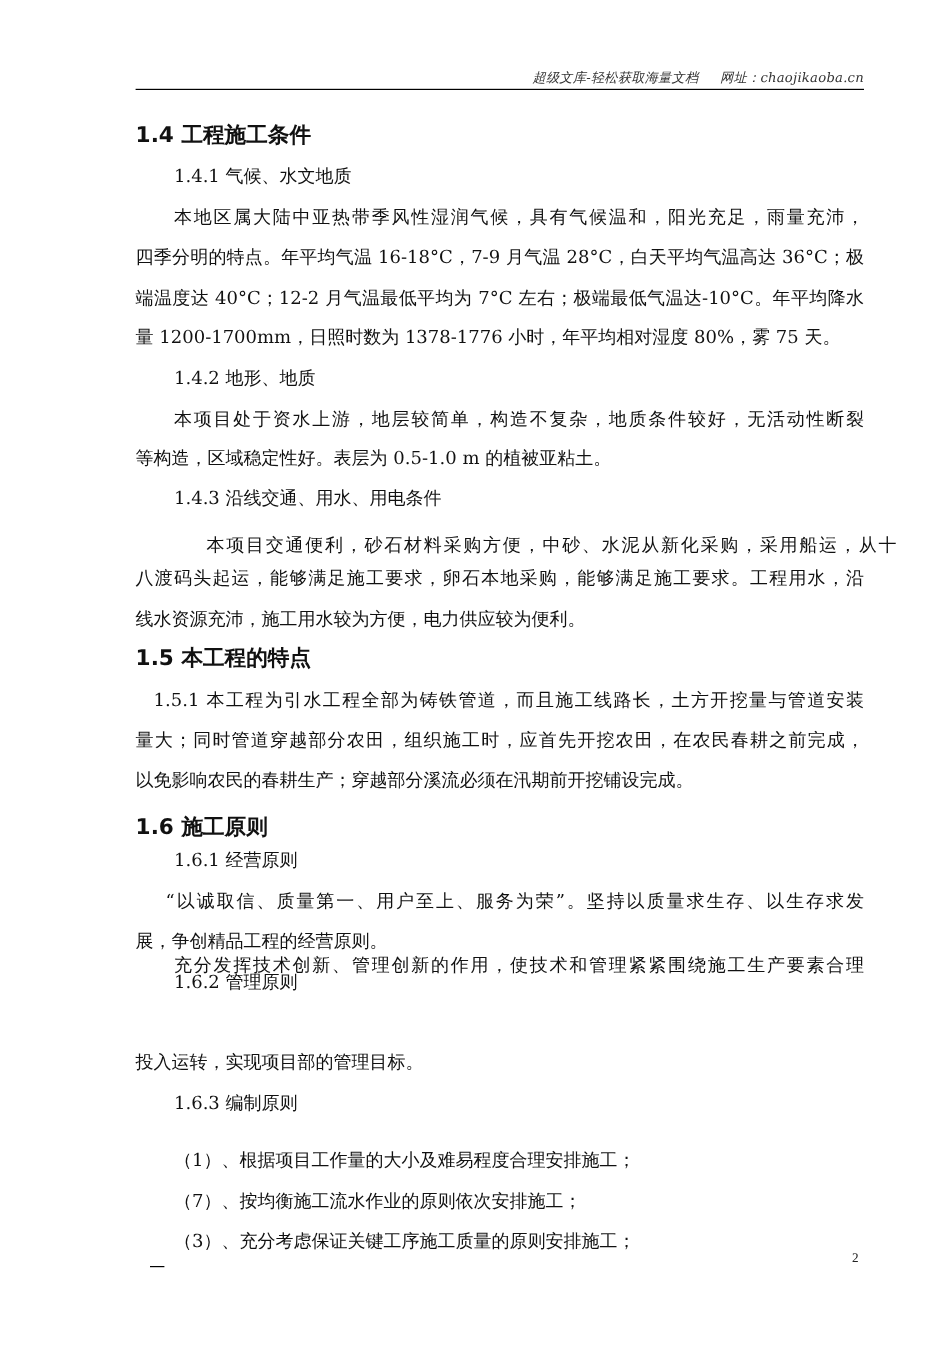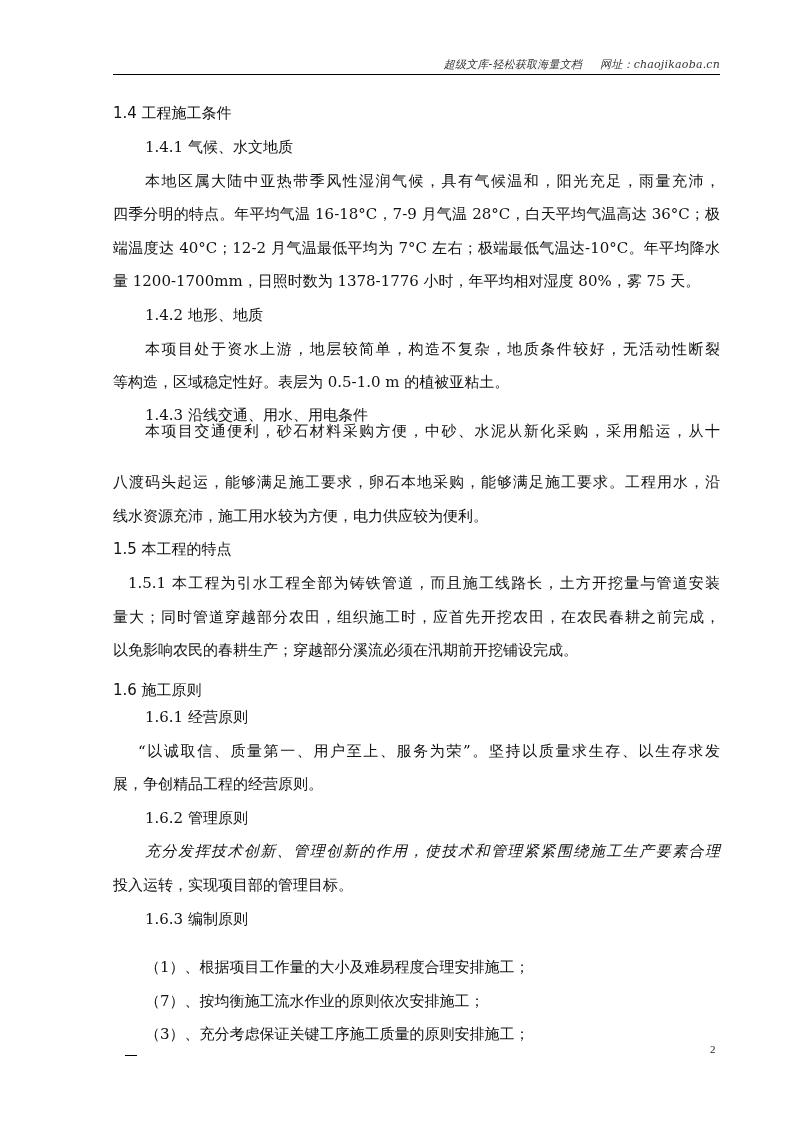--- a/index.html
+++ b/index.html
@@ -4,21 +4,21 @@
 <style>
   html, body { margin: 0; padding: 0; background: #ffffff; }
   body { width: 793px; height: 1122px; position: relative; overflow: hidden;
          font-family: "DejaVu Serif", "Liberation Serif", serif; color: #111; }
   .header-text { position: absolute; right: 73px; top: 57px; font-size: 11px;
          font-style: italic; color: #333; white-space: nowrap; letter-spacing: 0.2px; }
   .header-text .url-label { margin-left: 18px; }
   .header-rule { position: absolute; left: 113px; top: 74px; width: 607px; height: 0;
          border-top: 1.2px solid #000; }
   .line { position: absolute; font-size: 15px; white-space: nowrap; line-height: 20px; }
-  .h2 { left: 113px; font-weight: normal; font-family: "DejaVu Sans", "Liberation Sans", sans-serif; font-size: 15px; }
+  .h2 { left: 113px; font-weight: bold; font-family: "DejaVu Sans", "Liberation Sans", sans-serif; font-size: 18px; }
   .h3 { left: 145px; text-align: right; }
   .para-first { left: 145px; }
   .para-cont { left: 113px; }
   .list-item { left: 145px; margin-top: 15px; }
   .footer-dash { position: absolute; left: 125px; top: 1055px; width: 12px; border-top: 1.2px solid #000; }
   .page-num { position: absolute; left: 710px; top: 1043px; font-size: 11px; color: #222;
               font-family: "Liberation Serif", serif; }
   .justify { width: 607px; text-align: justify; text-align-last: justify; }
 </style>
 </head>
@@ -38,36 +38,36 @@
   <div class="line para-first" style="top:171px; width:575px; text-align:justify; text-align-last:justify;">本地区属大陆中亚热带季风性湿润气候，具有气候温和，阳光充足，雨量充沛，</div>
   <div class="line para-cont justify" style="top:204px">四季分明的特点。年平均气温 16-18°C，7-9 月气温 28°C，白天平均气温高达 36°C；极</div>
   <div class="line para-cont justify" style="top:238px">端温度达 40°C；12-2 月气温最低平均为 7°C 左右；极端最低气温达-10°C。年平均降水</div>
   <div class="line para-cont" style="top:271px">量 1200-1700mm，日照时数为 1378-1776 小时，年平均相对湿度 80%，雾 75 天。</div>
 
   <div class="line h3" style="top:305px">1.4.2 地形、地质</div>
   <div class="line para-first" style="top:339px; width:575px; text-align:justify; text-align-last:justify;">本项目处于资水上游，地层较简单，构造不复杂，地质条件较好，无活动性断裂</div>
   <div class="line para-cont" style="top:372px">等构造，区域稳定性好。表层为 0.5-1.0 m 的植被亚粘土。</div>
 
   <div class="line h3" style="top:405px">1.4.3 沿线交通、用水、用电条件</div>
-  <div class="line para-first" style="top:421px; width:575px; text-align:justify; text-align-last:justify;">本项目交通便利，砂石材料采购方便，中砂、水泥从新化采购，采用船运，从十</div>
+  <div class="line para-first" style="top:444px; width:575px; text-align:justify; text-align-last:justify;margin-left:27px;">本项目交通便利，砂石材料采购方便，中砂、水泥从新化采购，采用船运，从十</div>
   <div class="line para-cont justify" style="top:472px">八渡码头起运，能够满足施工要求，卵石本地采购，能够满足施工要求。工程用水，沿</div>
   <div class="line para-cont" style="top:506px">线水资源充沛，施工用水较为方便，电力供应较为便利。</div>
 
   <div class="line h2" style="top:539px">1.5 本工程的特点</div>
   <div class="line" style="top:573px; left:128px; width:592px; text-align:justify; text-align-last:justify;">1.5.1 本工程为引水工程全部为铸铁管道，而且施工线路长，土方开挖量与管道安装</div>
   <div class="line para-cont justify" style="top:607px">量大；同时管道穿越部分农田，组织施工时，应首先开挖农田，在农民春耕之前完成，</div>
   <div class="line para-cont" style="top:640px">以免影响农民的春耕生产；穿越部分溪流必须在汛期前开挖铺设完成。</div>
 
   <div class="line h2" style="top:680px">1.6 施工原则</div>
   <div class="line h3" style="top:707px">1.6.1 经营原则</div>
   <div class="line" style="top:741px; left:138px; width:582px; text-align:justify; text-align-last:justify;">“以诚取信、质量第一、用户至上、服务为荣”。坚持以质量求生存、以生存求发</div>
   <div class="line para-cont" style="top:774px">展，争创精品工程的经营原则。</div>
 
   <div class="line h3" style="top:808px">1.6.2 管理原则</div>
-  <div class="line para-first" style="top:841px; width:575px; text-align:justify; text-align-last:justify;font-style:italic;">充分发挥技术创新、管理创新的作用，使技术和管理紧紧围绕施工生产要素合理</div>
+  <div class="line para-first" style="top:794px; width:575px; text-align:justify; text-align-last:justify;">充分发挥技术创新、管理创新的作用，使技术和管理紧紧围绕施工生产要素合理</div>
   <div class="line para-cont" style="top:875px">投入运转，实现项目部的管理目标。</div>
 
   <div class="line h3" style="top:909px">1.6.3 编制原则</div>
   <div class="line list-item" style="top:942px">（1）、根据项目工作量的大小及难易程度合理安排施工；</div>
   <div class="line list-item" style="top:976px">（7）、按均衡施工流水作业的原则依次安排施工；</div>
   <div class="line list-item" style="top:1009px">（3）、充分考虑保证关键工序施工质量的原则安排施工；</div>
 </div>
 
 <div>
   <div class="footer-dash"></div>

